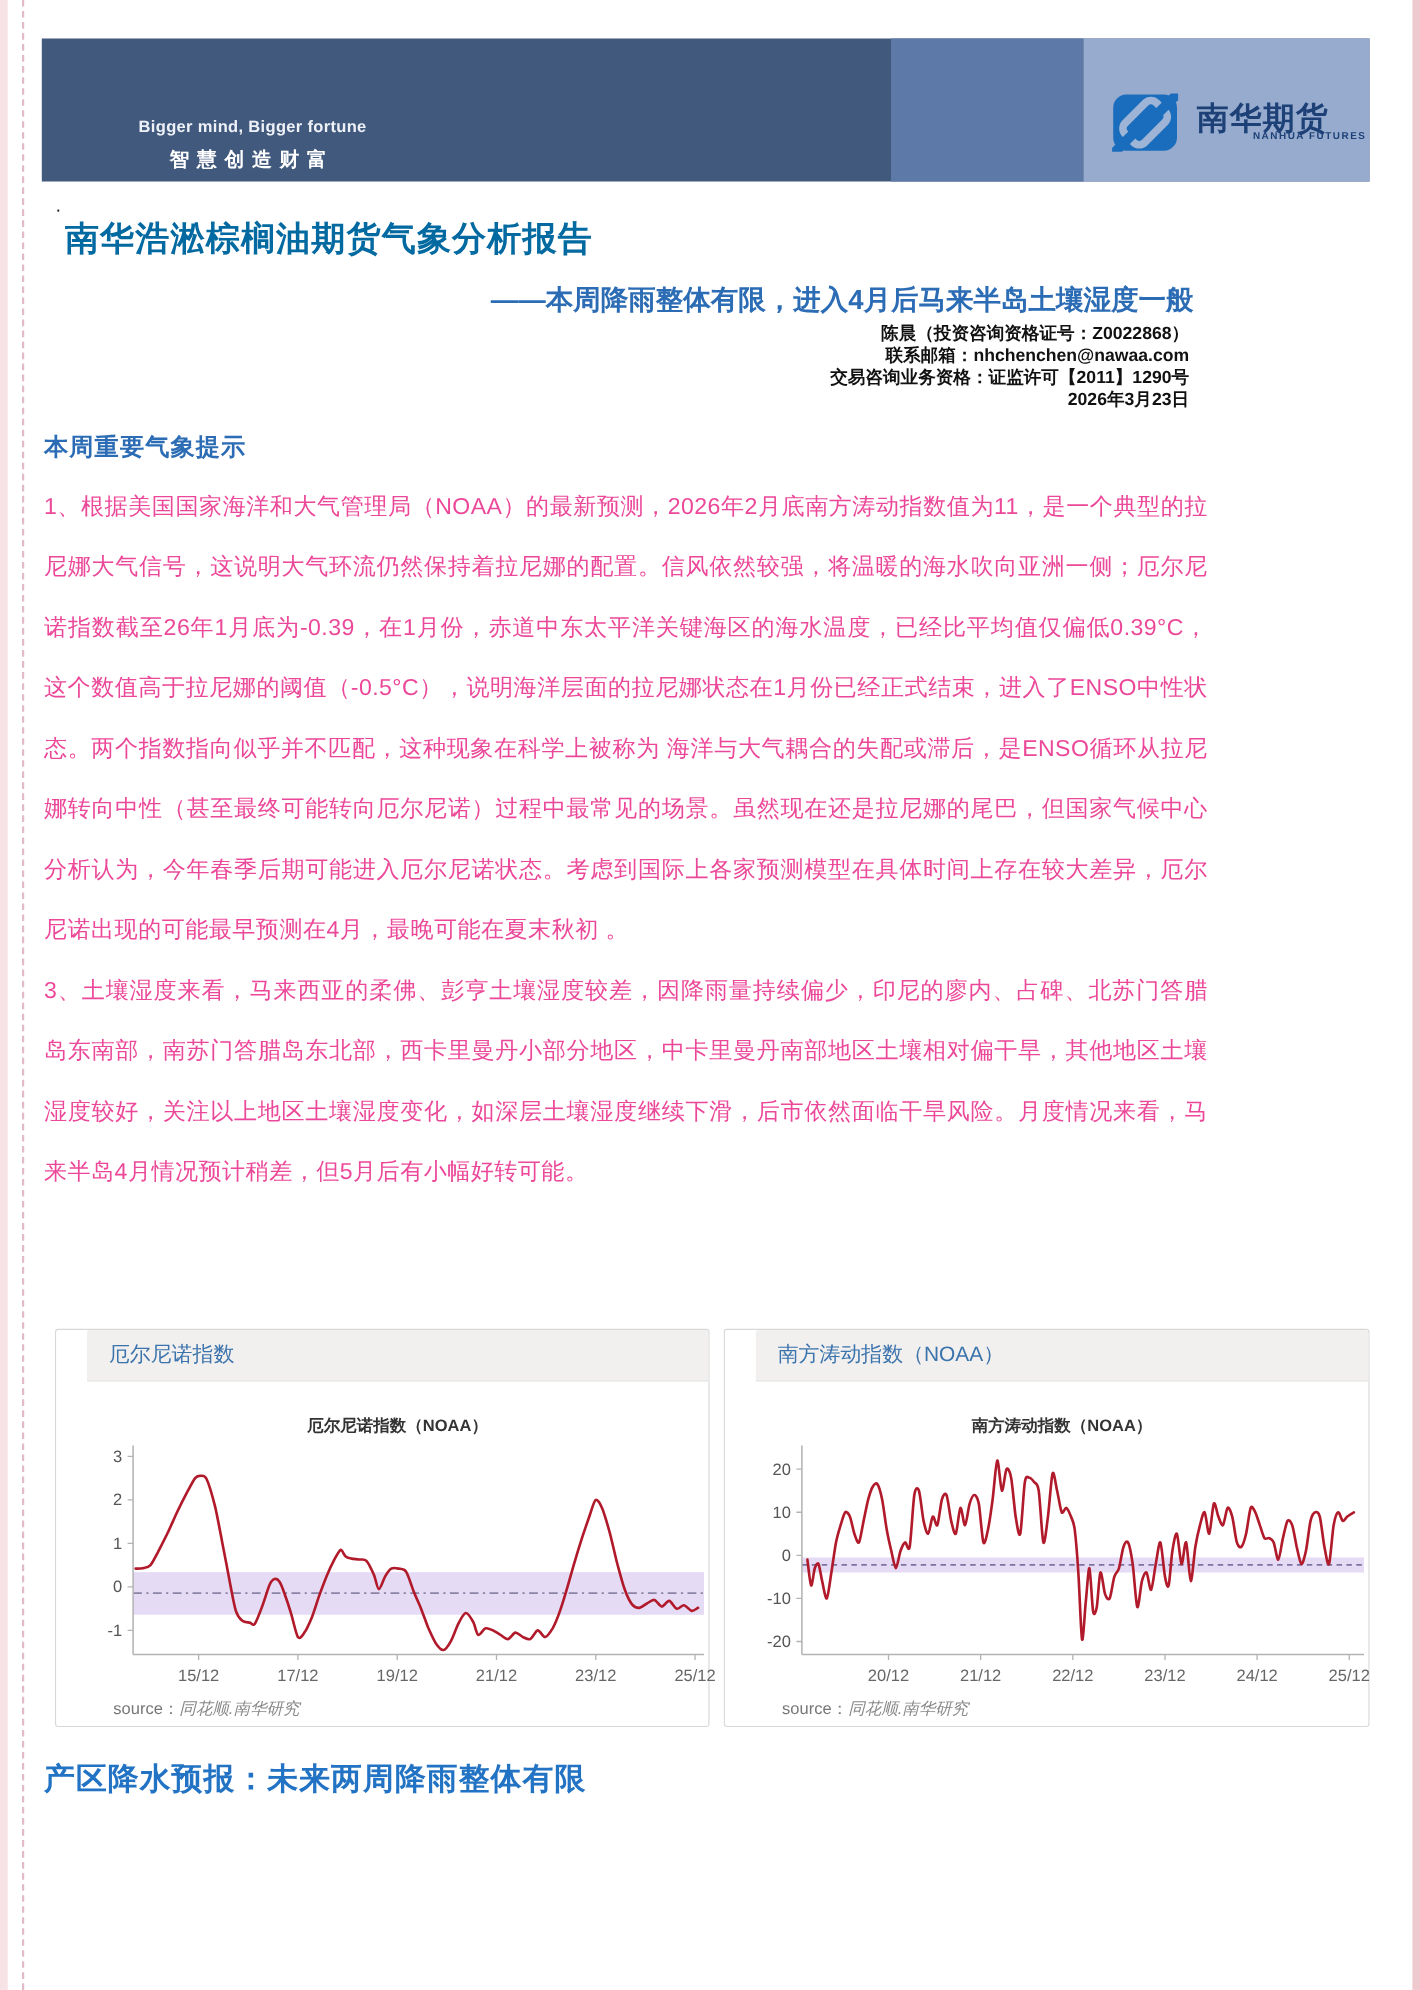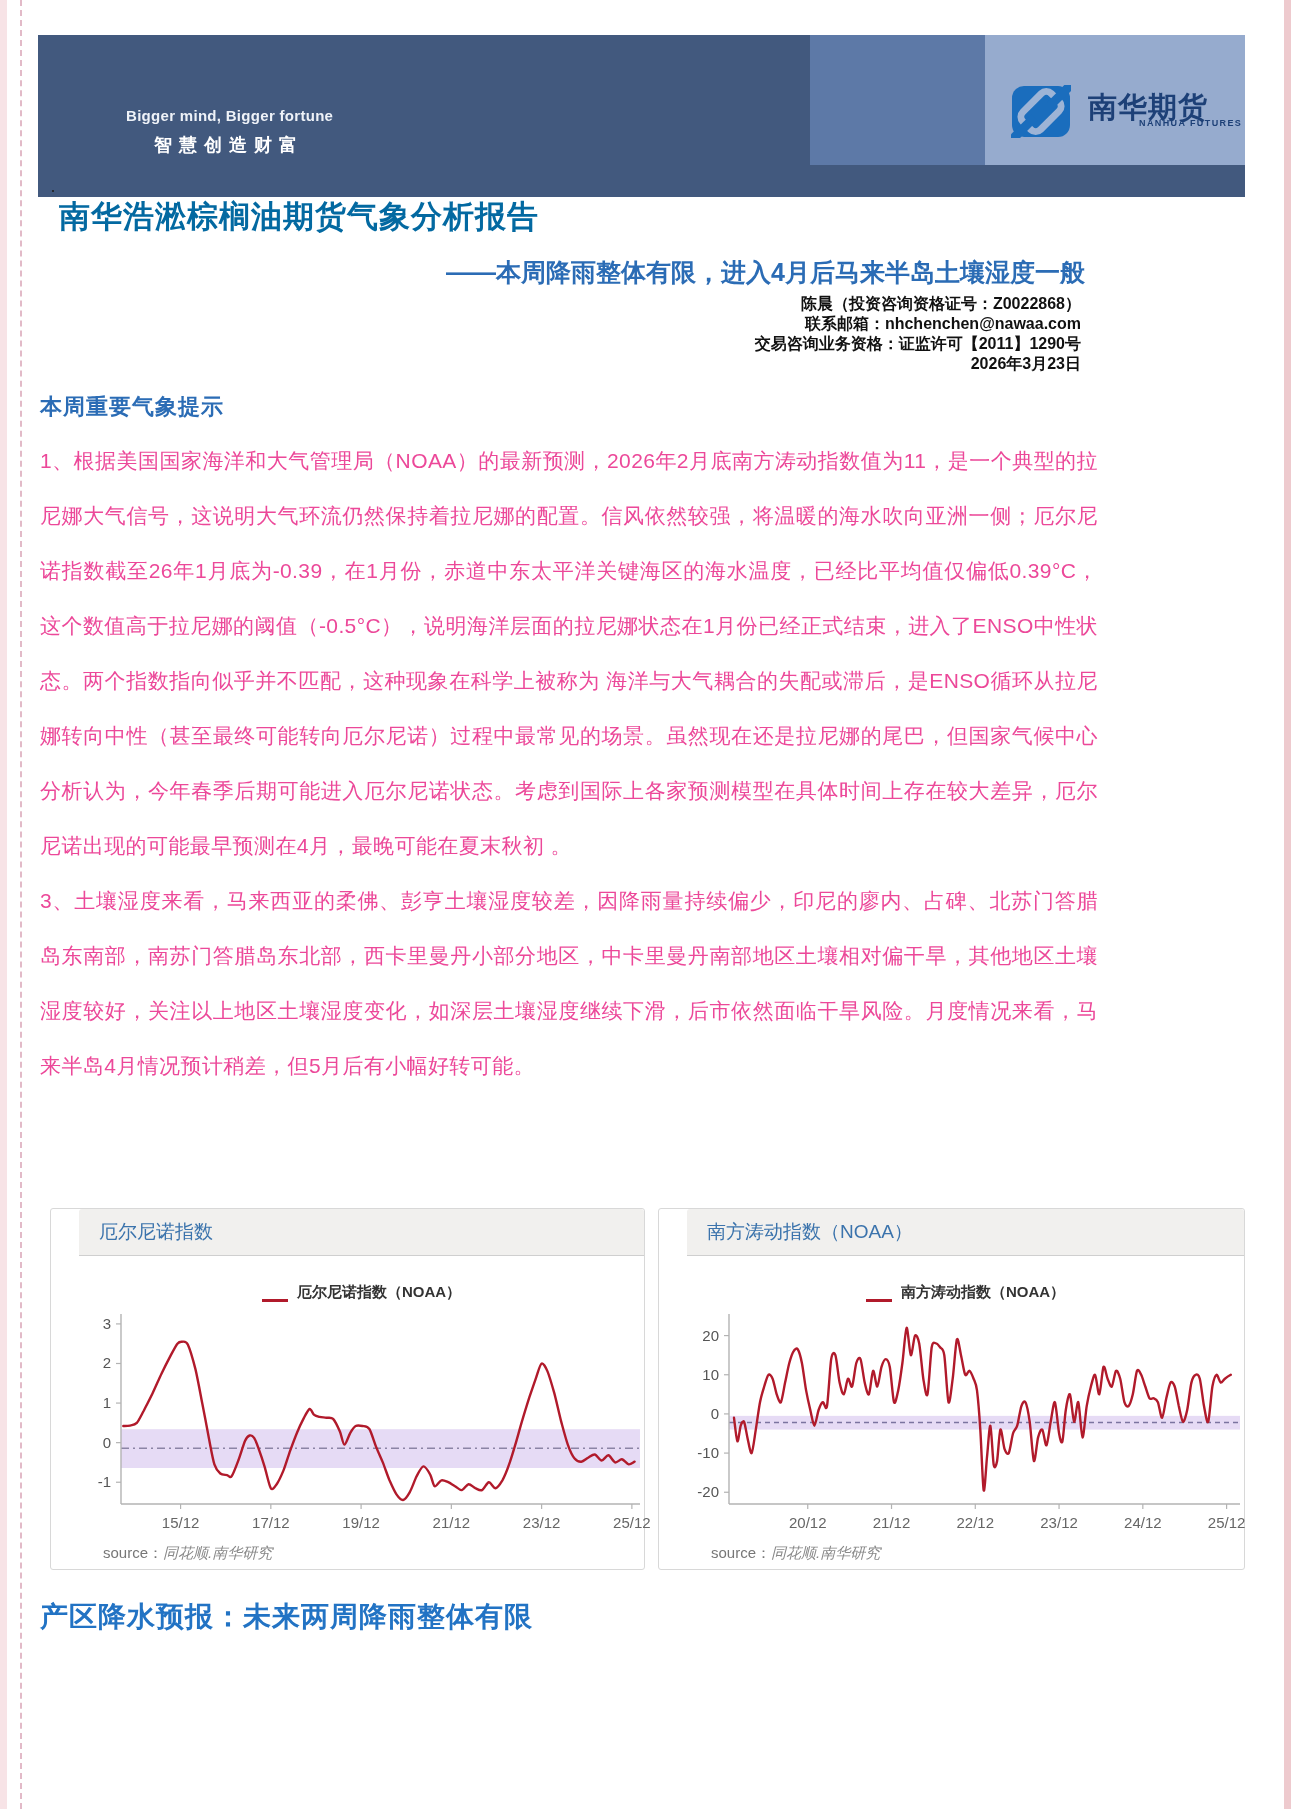--- a/index.html
+++ b/index.html
@@ -3,42 +3,42 @@
 <meta charset="utf-8">
 <style>
   html,body{margin:0;padding:0;background:#ffffff;}
   body{font-family:"Liberation Sans","DejaVu Sans",sans-serif;}
   #page{position:relative;width:1291px;height:1809px;background:#fff;overflow:hidden;}
   .edge-strip{position:absolute;top:0;height:1809px;}
   #edge-left{left:0;width:7px;background:#f7e3e6;}
   #edge-right{left:1284px;width:7px;background:#eecace;}
   #margin-guide{position:absolute;left:20px;top:0;height:1809px;width:0;border-left:2px dashed #dcaabb;opacity:.8;}
   
-  #banner{position:absolute;left:38px;top:35px;width:1207px;height:162px;background:#42597e;}
+  #banner{position:absolute;left:38px;top:35px;width:1207px;height:130px;background:#42597e;}
   #banner .sec-mid{position:absolute;left:772px;top:0;width:175px;height:130px;background:#5d79a7;}
   #banner .sec-light{position:absolute;left:947px;top:0;width:260px;height:130px;background:#96abce;}
   #slogan-en{position:absolute;left:88px;top:72px;color:#eef2f8;font-size:15px;font-weight:600;letter-spacing:.3px;}
   #slogan-zh{position:absolute;left:116px;top:98px;color:#ffffff;font-size:18px;font-weight:bold;letter-spacing:7px;}
   #logo{position:absolute;left:973px;top:50px;width:60px;height:53px;}
   #logo-zh{position:absolute;left:1050px;top:53px;color:#1d4077;font-size:29px;font-weight:bold;letter-spacing:1px;}
   #logo-en{position:absolute;left:1101px;top:83px;color:#1d4077;font-size:9px;font-weight:bold;letter-spacing:1.4px;text-align:right;}
   #stray-dot{position:absolute;left:50px;top:180px;font-size:18px;color:#222;}
   
   #doc-title{position:absolute;left:59px;top:196px;width:1050px;color:#0369a1;font-size:31px;font-weight:bold;letter-spacing:1px;}
   #doc-subtitle{position:absolute;left:98px;top:256px;width:987px;color:#2b6cb5;font-size:25px;font-weight:bold;text-align:right;}
   #author-block{position:absolute;left:400px;top:294px;width:681px;text-align:right;color:#111;font-size:16px;font-weight:bold;line-height:20px;}
   #section-heading{position:absolute;left:40px;top:392px;color:#2b6cb5;font-size:22px;font-weight:bold;letter-spacing:1px;}
   #body-text{position:absolute;left:40px;top:433px;width:1058px;color:#ec4899;font-size:21px;line-height:55px;text-align:justify;letter-spacing:.4px;}
   #body-text p{margin:0;padding:0;}
   
   .chart-card{position:absolute;top:1208px;height:362px;background:#fff;border:1px solid #d8d8d8;border-radius:3px;box-sizing:border-box;padding-left:28px;}
   #card-enso{left:50px;width:595px;}
   #card-soi{left:658px;width:587px;}
   .chart-card .card-header{height:46px;line-height:46px;background:#f1f0ee;border-bottom:1px solid #cfcfcf;color:#3b73ac;font-size:19px;padding-left:20px;border-radius:3px 3px 0 0;}
-  .legend-row{display:flex;align-items:flex-end;justify-content:center;gap:9px;margin-top:26px;height:20px;}
+  .legend-row{display:flex;align-items:center;justify-content:center;gap:9px;margin-top:26px;height:20px;flex-direction:column;}
   .legend-swatch{display:inline-block;width:26px;height:3px;background:#b11a2b;}
   .legend-label{font-size:15px;font-weight:bold;color:#333;}
   .chart-svg{display:block;margin:4px auto 0 auto;}
   .source-row{margin:6px 0 0 24px;font-size:15px;color:#777;}
   .source-row .src-val{font-style:italic;color:#888;}
   #footer-heading{position:absolute;left:40px;top:1598px;color:#2273c4;font-size:28px;font-weight:bold;letter-spacing:1px;}
 </style>
 </head>
 <body>
 

